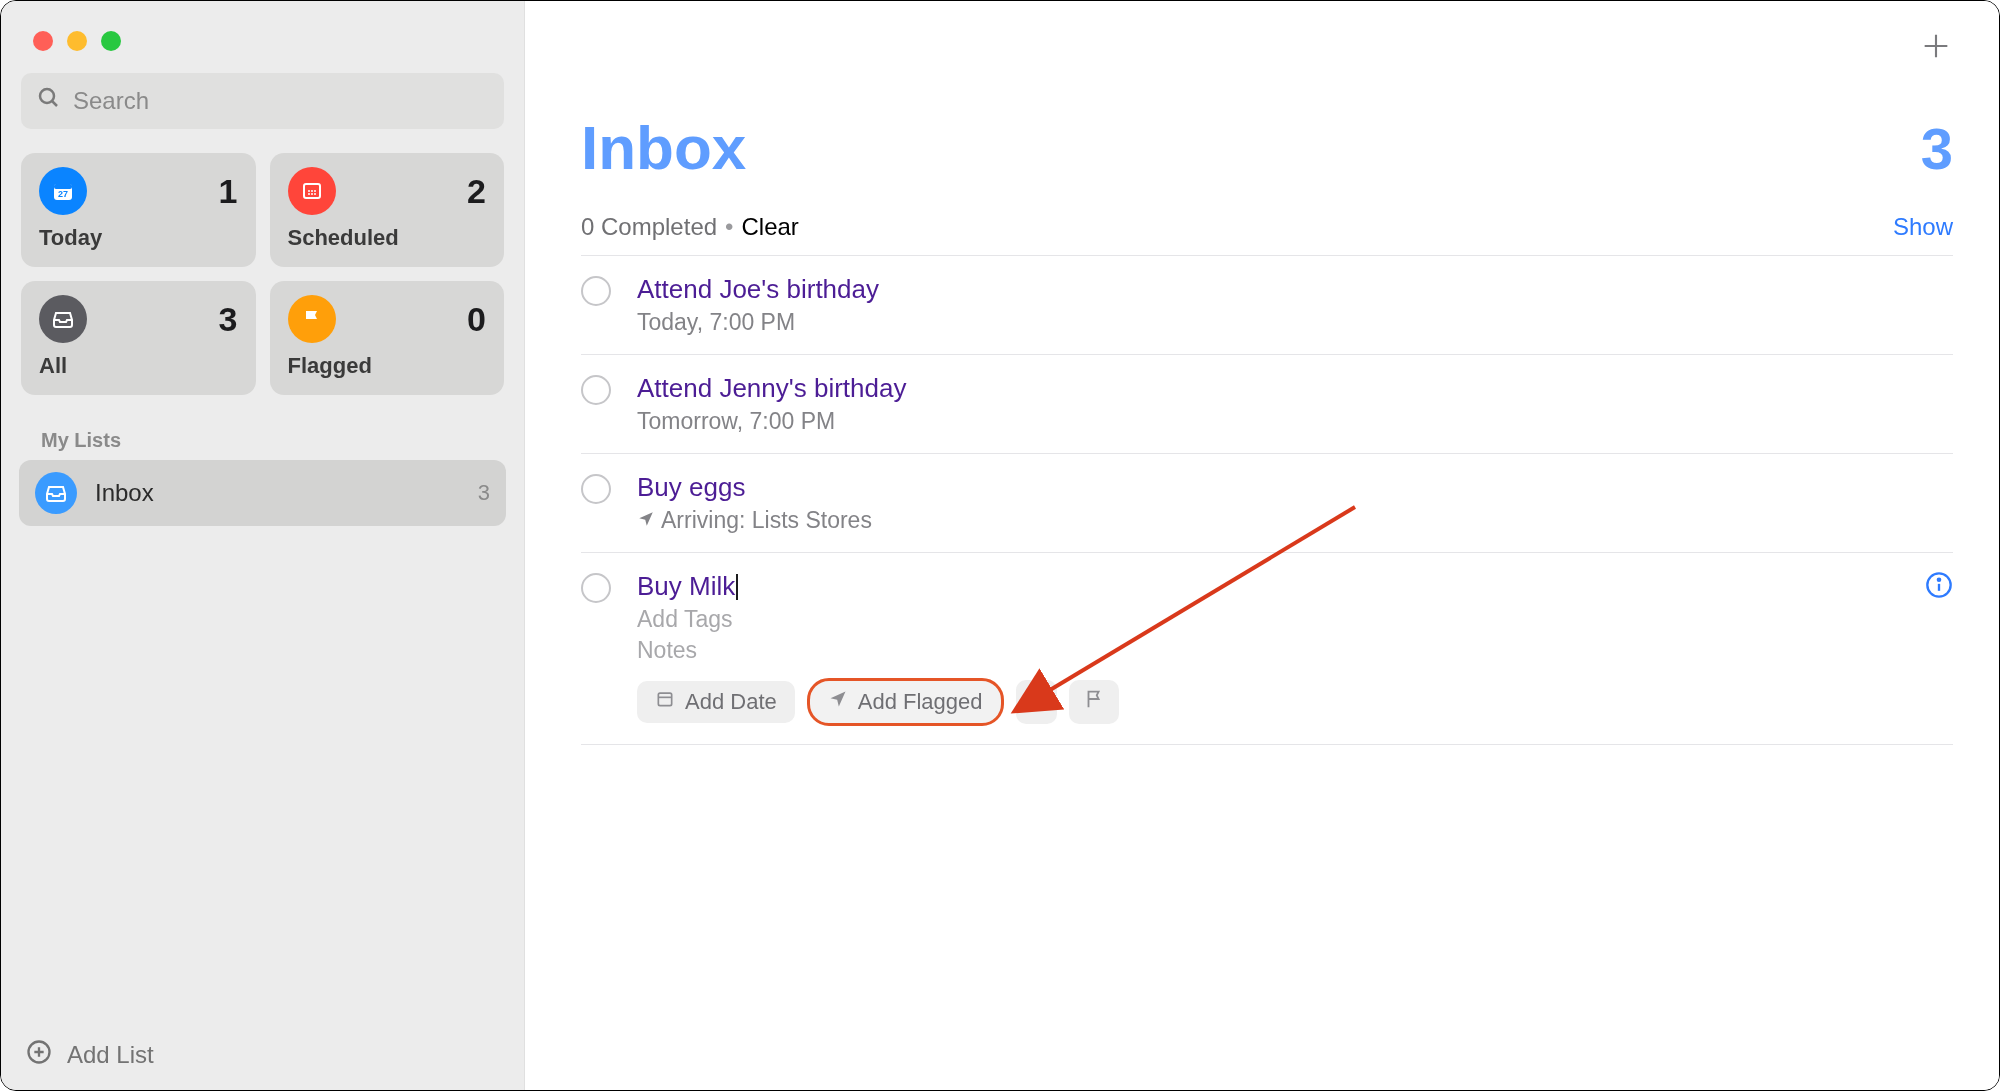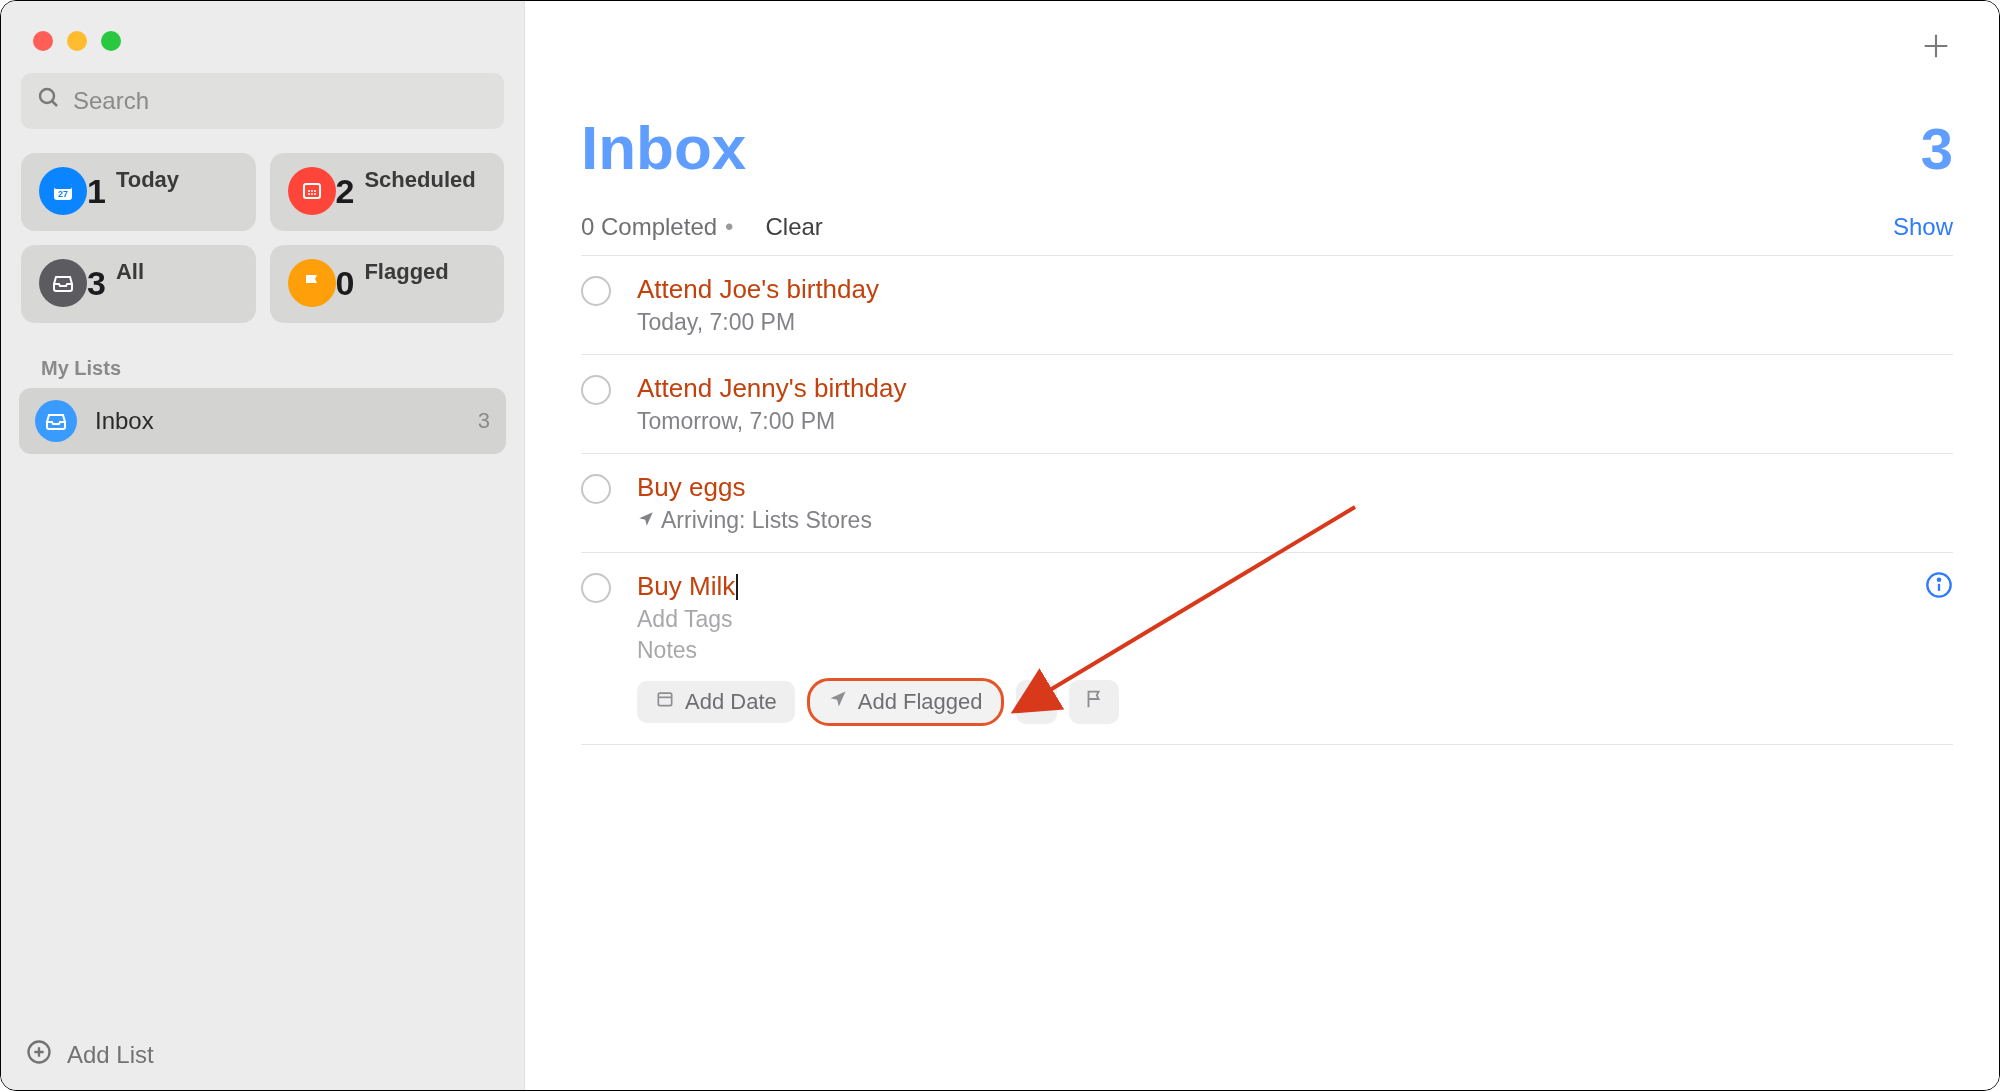--- a/index.html
+++ b/index.html
@@ -11,21 +11,21 @@
   .dot { width: 20px; height: 20px; border-radius: 50%; }
   .dot.red { background: #ff5f57; }
   .dot.yellow { background: #febc2e; }
   .dot.green { background: #28c840; }
   .search-wrap { padding: 22px 20px 0 20px; }
   .search { width: 100%; background: #e0e0df; border: none; border-radius: 10px; padding: 14px 16px 14px 52px; font-size: 24px; color: #7a7a7a; }
   .search::placeholder { color: #8a8a8a; }
   .search-container { position: relative; }
   .search-icon { position: absolute; left: 16px; top: 50%; transform: translateY(-50%); color: #7a7a7a; font-size: 22px; }
   .smart-grid { display: grid; grid-template-columns: 1fr 1fr; gap: 14px; padding: 24px 20px 0 20px; }
-  .smart { background: #d7d7d6; border-radius: 14px; padding: 14px 18px 16px 18px; display: flex; flex-direction: row; gap: 10px; cursor: pointer; }
+  .smart { background: #d7d7d6; border-radius: 14px; padding: 14px 18px 16px 18px; display: flex; flex-direction: column; gap: 10px; cursor: pointer; }
   .smart .row1 { display:flex; justify-content: space-between; align-items:center; }
   .smart .icon-wrap { width: 48px; height: 48px; border-radius: 50%; display:flex; align-items:center; justify-content:center; color: #fff; }
   .smart .count { font-size: 34px; font-weight: 700; color: #1c1c1e; }
   .smart .label { font-size: 22px; font-weight: 600; color: #3a3a3a; }
   .ic-today { background: #0a84ff; }
   .ic-scheduled { background: #ff453a; }
   .ic-all { background: #5b5b60; }
   .ic-flagged { background: #ff9f0a; }
   .section-title { padding: 34px 28px 8px 40px; font-size: 20px; font-weight: 600; color: #8a8a8a; }
   .list-rows { padding: 0 18px; }
@@ -38,28 +38,28 @@
   
   .main { flex:1; display:flex; flex-direction: column; background:#fff; position:relative; }
   .topbar { display:flex; justify-content:flex-end; padding: 28px 46px 0 0; }
   .plus { color:#7a7a7d; font-size: 38px; cursor:pointer; font-weight:300; }
   .header { display:flex; align-items:baseline; justify-content: space-between; padding: 40px 46px 0 56px; }
   .header h1 { font-size: 62px; font-weight: 700; color:#5f9dff; }
   .header .big-count { font-size: 58px; font-weight: 700; color:#5f9dff; }
   .subhead { display:flex; justify-content: space-between; align-items:center; padding: 30px 46px 14px 56px; font-size: 24px; color:#707073; }
   .subhead .left { display:flex; gap:8px; align-items:center;}
   .subhead .dot-sep { color:#9a9a9d; }
-  .subhead .clear { color:#404040; cursor:pointer;margin-left:24px;}
+  .subhead .clear { color:#000000; cursor:pointer;}
   .subhead .show { color:#2e7bff; cursor:pointer; }
   .items { padding: 0 46px 0 56px; }
   .item { display:flex; gap: 26px; padding: 18px 0 18px 0; border-bottom: 1px solid #e5e5e8; }
   .item:first-child{border-top:1px solid #e5e5e8;}
   .check { width: 30px; height:30px; border-radius:50%; border:2px solid #c6c6c9; flex-shrink:0; margin-top:2px; cursor:pointer; }
   .item-body { flex:1; min-width:0; }
-  .item-title { font-size: 26px; color:#c2410c; font-weight: 500; display:flex; align-items:center; }
+  .item-title { font-size: 26px; color:#4c1d95; font-weight: 500; display:flex; align-items:center; }
   .item-sub { font-size: 23px; color:#838387; margin-top:4px; display:flex; align-items:center; gap:6px;}
   .item-info { color:#2e7bff; font-size:24px; margin-left:auto; cursor:pointer; align-self:flex-start;}
   .editing .item-title::after { content:""; display:inline-block; width:2px; height:26px; background:#1c1c1e; margin-left:1px; animation: blink 1s step-end infinite; }
   @keyframes blink {50%{opacity:0;}}
   .placeholder { color:#a8a8ab; font-size: 23px; margin-top:4px;}
   .pill-row { display:flex; gap:12px; margin-top:14px; align-items:center;}
   .pill { background:#efefef; border-radius: 10px; padding: 8px 18px; display:flex; align-items:center; gap:10px; font-size:22px; color:#6f6f73; cursor:pointer; }
   .pill.iconly { padding: 8px 14px; }
   .pill.highlight { border: 3px solid #e55527; background:#f2f2f2; border-radius: 22px; }
   .pill svg, .pill .glyph { color:#8e8e92;}

